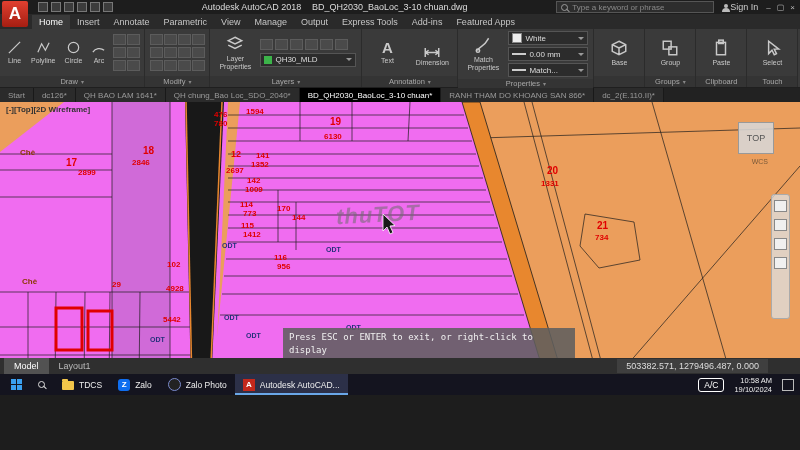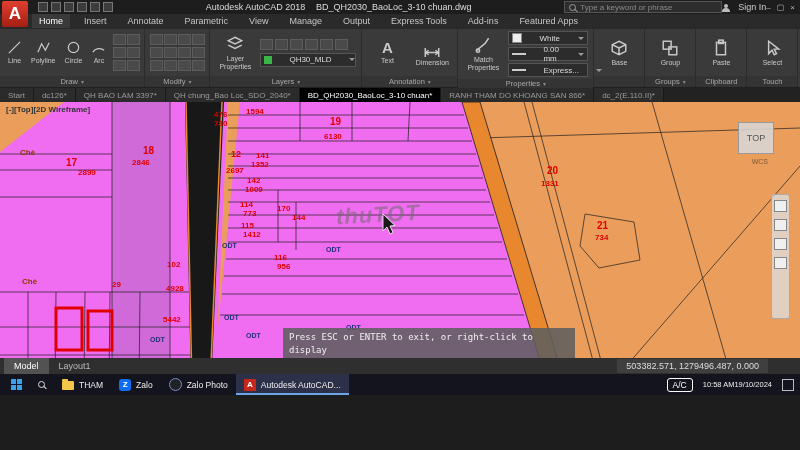--- a/index.html
+++ b/index.html
@@ -13,48 +13,48 @@
         color:#fff;font-weight:bold;font-size:17px;display:flex;align-items:center;justify-content:center;
         border-radius:2px;z-index:9;}
   .qat{display:flex;gap:3px;margin-left:4px;}
   .qico{width:8px;height:8px;border:1px solid #777;background:#3c3c3c;}
   .wtitle{flex:1;text-align:center;color:#ddd;white-space:nowrap;overflow:hidden;}
   .wtitle span{margin:0 4px;}
   .hsearch{width:148px;height:10px;background:#2d2d2d;border:1px solid #555;display:flex;align-items:center;
            gap:4px;padding:0 4px;color:#8a8a8a;font-size:8px;}
   .mag{width:5px;height:5px;border:1px solid #999;border-radius:50%;position:relative;flex:0 0 auto;}
   .mag::after{content:"";position:absolute;width:4px;height:1px;background:#999;right:-3px;bottom:-1px;transform:rotate(45deg);}
-  .signin{display:flex;align-items:flex-end;gap:8px;margin:0 0;color:#ccc;}
+  .signin{display:flex;align-items:flex-end;gap:0;margin:0 8px;color:#ccc;}
   .person{width:8px;height:8px;position:relative;}
   .person::before{content:"";position:absolute;left:2px;top:0;width:4px;height:4px;border-radius:50%;background:#bbb;}
   .person::after{content:"";position:absolute;left:0;top:4px;width:8px;height:4px;border-radius:4px 4px 0 0;background:#bbb;}
   .winctl{display:flex;gap:6px;margin-right:5px;color:#bbb;font-size:8px;}
 
   
-  .tabrow{height:15px;background:#2a2a2a;display:flex;align-items:flex-start;padding-left:32px;z-index:5;position:relative;gap:7px;}
+  .tabrow{height:15px;background:#2a2a2a;display:flex;align-items:center;padding-left:32px;z-index:5;position:relative;}
   .rtab{padding:2px 7px 2px 7px;font-size:9px;color:#c6c6c6;white-space:nowrap;cursor:default;}
   .rtab.active{background:#3a3a3a;color:#fff;}
 
   
   .ribbon{height:58px;background:#3a3a3a;display:flex;border-bottom:1px solid #1f1f1f;}
   .panel{display:flex;flex-direction:column;border-right:1px solid #2b2b2b;}
   .pbody{flex:1;display:flex;align-items:center;padding:2px 5px;gap:5px;}
   .plabel{height:11px;font-size:7.5px;color:#a8a8a8;background:#343434;display:flex;align-items:center;justify-content:center;gap:3px;}
   .plabel.arrow::after{content:"▾";font-size:6px;color:#888;}
   .rbtn{display:flex;flex-direction:column;align-items:center;gap:2px;color:#c9c9c9;font-size:7px;padding:1px 2px;text-align:center;line-height:1.1;}
   .rbtn svg{width:15px;height:15px;stroke:#c9c9c9;stroke-width:1.3;fill:none;}
   .bigbtn{width:36px;}
   .bigbtn svg{width:18px;height:18px;}
   .mgrid{display:grid;grid-template-columns:repeat(3,12px);gap:2px;}
   .mgrid.g2{grid-template-columns:repeat(2,12px);}
   .mgrid.g4{grid-template-columns:repeat(4,12px);}
   .mico{width:11px;height:9px;background:#4a4a4a;border:1px solid #5c5c5c;}
   .lcol{display:flex;flex-direction:column;gap:3px;}
   .lrow{display:flex;gap:2px;}
-  .combo{display:flex;align-items:center;gap:17px;background:#2c2c2c;border:1px solid #555;height:12px;
+  .combo{display:flex;align-items:center;gap:3px;background:#2c2c2c;border:1px solid #555;height:12px;
          padding:0 3px;font-size:8px;color:#ddd;width:88px;}
   .combo .cdd{margin-left:auto;width:0;height:0;border-left:3px solid transparent;border-right:3px solid transparent;border-top:3px solid #999;}
   .sw{width:8px;height:8px;flex:0 0 auto;}
   .sw.green{background:#3cb44a;}
   .sw.white{background:#eee;border:1px solid #888;}
   .lwline{width:14px;height:2px;background:#ccc;flex:0 0 auto;}
   .propstack{display:flex;flex-direction:column;gap:2px;}
   .propstack .combo{width:72px;}
   .textA{font-size:15px;font-weight:bold;color:#c9c9c9;line-height:1;}
 
@@ -106,21 +106,21 @@
   .titem{display:flex;align-items:center;gap:5px;padding:0 8px;height:100%;max-width:150px;}
   .titem.active{background:#2c3048;box-shadow:inset 0 -2px 0 #6aa7e8;}
   .tlbl{font-size:8.5px;color:#eee;white-space:nowrap;overflow:hidden;text-overflow:ellipsis;max-width:92px;}
   .tico{width:12px;height:12px;flex:0 0 auto;display:flex;align-items:center;justify-content:center;font-size:8px;font-weight:bold;color:#fff;}
   .tico.folder{background:#f3c64a;border-radius:1px;position:relative;height:9px;margin-top:2px;}
   .tico.folder::before{content:"";position:absolute;left:0;top:-2px;width:6px;height:2px;background:#f3c64a;border-radius:1px 1px 0 0;}
   .tico.zalo{background:#0f6ef0;border-radius:3px;}
   .tico.zalophoto{background:#222;border:1px solid #7a8acd;border-radius:50%;width:11px;height:11px;}
   .tico.autocad{background:#c4281c;}
   .acbtn{margin-left:auto;border:1px solid #fff;border-radius:3px;padding:1px 5px;color:#fff;font-size:8.5px;}
-  .clock{display:flex;align-items:flex-end;font-size:7.5px;line-height:1.2;margin:0 8px;color:#eee;}
+  .clock{display:flex;flex-direction:column;align-items:flex-end;font-size:7.5px;line-height:1.2;margin:0 8px;color:#eee;}
   .notif{width:10px;height:10px;border:1px solid #bbb;margin-right:2px;}
 </style>
 </head>
 <body>
 
 <div id="app">
 
   <div class="titlebar">
     <div class="logo">A</div>
     <div class="qat">
@@ -281,21 +281,21 @@
             <span>White</span>
             <span class="cdd"></span>
           </div>
           <div class="combo">
             <span class="lwline"></span>
             <span>0.00 mm</span>
             <span class="cdd"></span>
           </div>
           <div class="combo">
             <span class="lwline"></span>
-            <span>Express...</span>
+            <span>Match...</span>
             <span class="cdd"></span>
           </div>
         </div>
       </div>
       <div class="plabel arrow">Properties</div>
     </div>
 
     <div class="panel">
       <div class="pbody">
         <div class="rbtn bigbtn">
@@ -343,21 +343,21 @@
           <span>Select</span>
         </div>
       </div>
       <div class="plabel">Touch</div>
     </div>
   </div>
 
   <div class="filetabs" id="fileTabs">
       <div class="ftab">Start</div>
       <div class="ftab">dc126*</div>
-      <div class="ftab">QH BAO LAM 3397*</div>
+      <div class="ftab">QH BAO LAM 1641*</div>
       <div class="ftab">QH chung_Bao Loc_SDO_2040*</div>
       <div class="ftab active">BD_QH2030_BaoLoc_3-10 chuan*</div>
       <div class="ftab">RANH THAM DO KHOANG SAN 866*</div>
       <div class="ftab">dc_2(E.110.II)*</div>
     </div>
 
   <div class="canvas">
     <svg class="map" width="800" height="285" viewBox="0 0 800 285" preserveAspectRatio="none">
       <rect x="0" y="0" width="800" height="285" fill="var(--orange)"></rect>
       <polygon points="0,0 228,0 215,285 0,285" fill="var(--pink)"></polygon>
@@ -493,21 +493,21 @@
           <i></i>
           <i></i>
         </span>
     </div>
     <div class="tsearch">
       <span class="mag"></span>
     </div>
     <div id="taskItems" style="display:flex;height:100%;">
         <div class="titem">
           <span class="tico folder"></span>
-          <span class="tlbl">THAM</span>
+          <span class="tlbl">TDCS</span>
         </div>
         <div class="titem">
           <span class="tico zalo">Z</span>
           <span class="tlbl">Zalo</span>
         </div>
         <div class="titem">
           <span class="tico zalophoto"></span>
           <span class="tlbl">Zalo Photo</span>
         </div>
         <div class="titem active">

